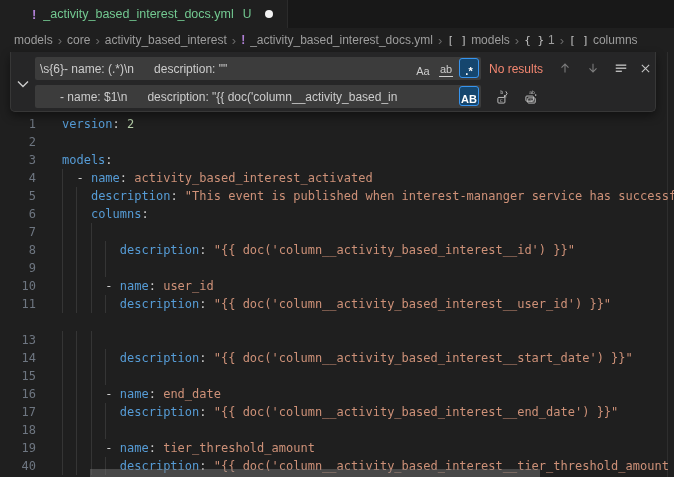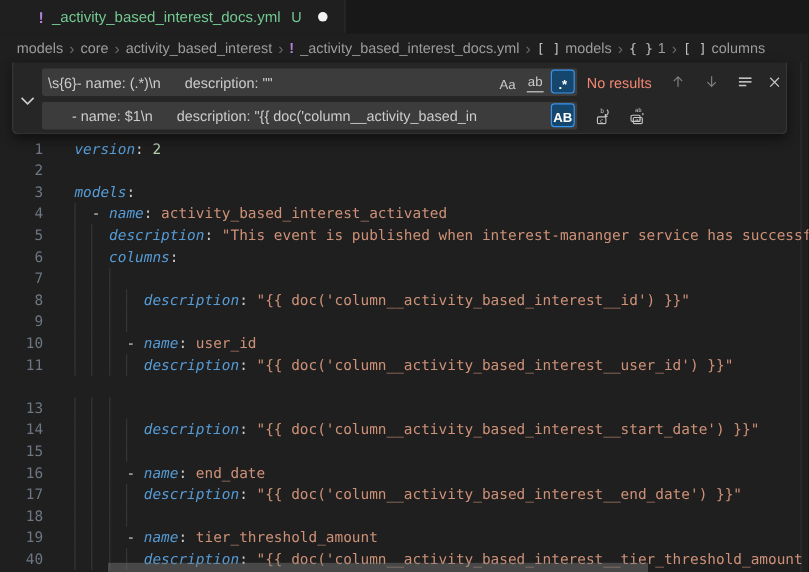--- a/index.html
+++ b/index.html
@@ -24,21 +24,21 @@
   .bc-yaml{color:#b180d7;font-weight:bold;margin-right:5px;}
   .bc-sym{color:#c0c0c0;font-family:"DejaVu Sans Mono",monospace;font-size:11px;margin-right:4px;}
 
   
   #code-area{position:absolute;left:0;top:115px;width:674px;height:362px;overflow:hidden;
       font-family:"DejaVu Sans Mono",monospace;font-size:12px;line-height:18px;}
   .line{position:absolute;left:0;width:674px;height:18px;}
   .lnum{position:absolute;left:0;top:0;width:36px;text-align:right;color:#6e7681;}
   .code{position:absolute;left:62px;top:0;white-space:pre;}
   .guide{position:absolute;top:0;height:18px;width:1px;background:#353535;}
-  .tok-k{color:#569cd6;font-style:italic;}
+  .tok-k{color:#569cd6;}
   .tok-p{color:#cccccc;}
   .tok-s{color:#ce9178;}
   .tok-n{color:#b5cea8;}
 
   #hscrollbar{position:absolute;left:90px;top:469px;width:450px;height:8px;
       background:rgba(121,121,121,0.45);}
   #vtrack-line{position:absolute;left:667px;top:52px;width:1px;height:425px;
       background:rgba(255,255,255,0.07);}
 
   

